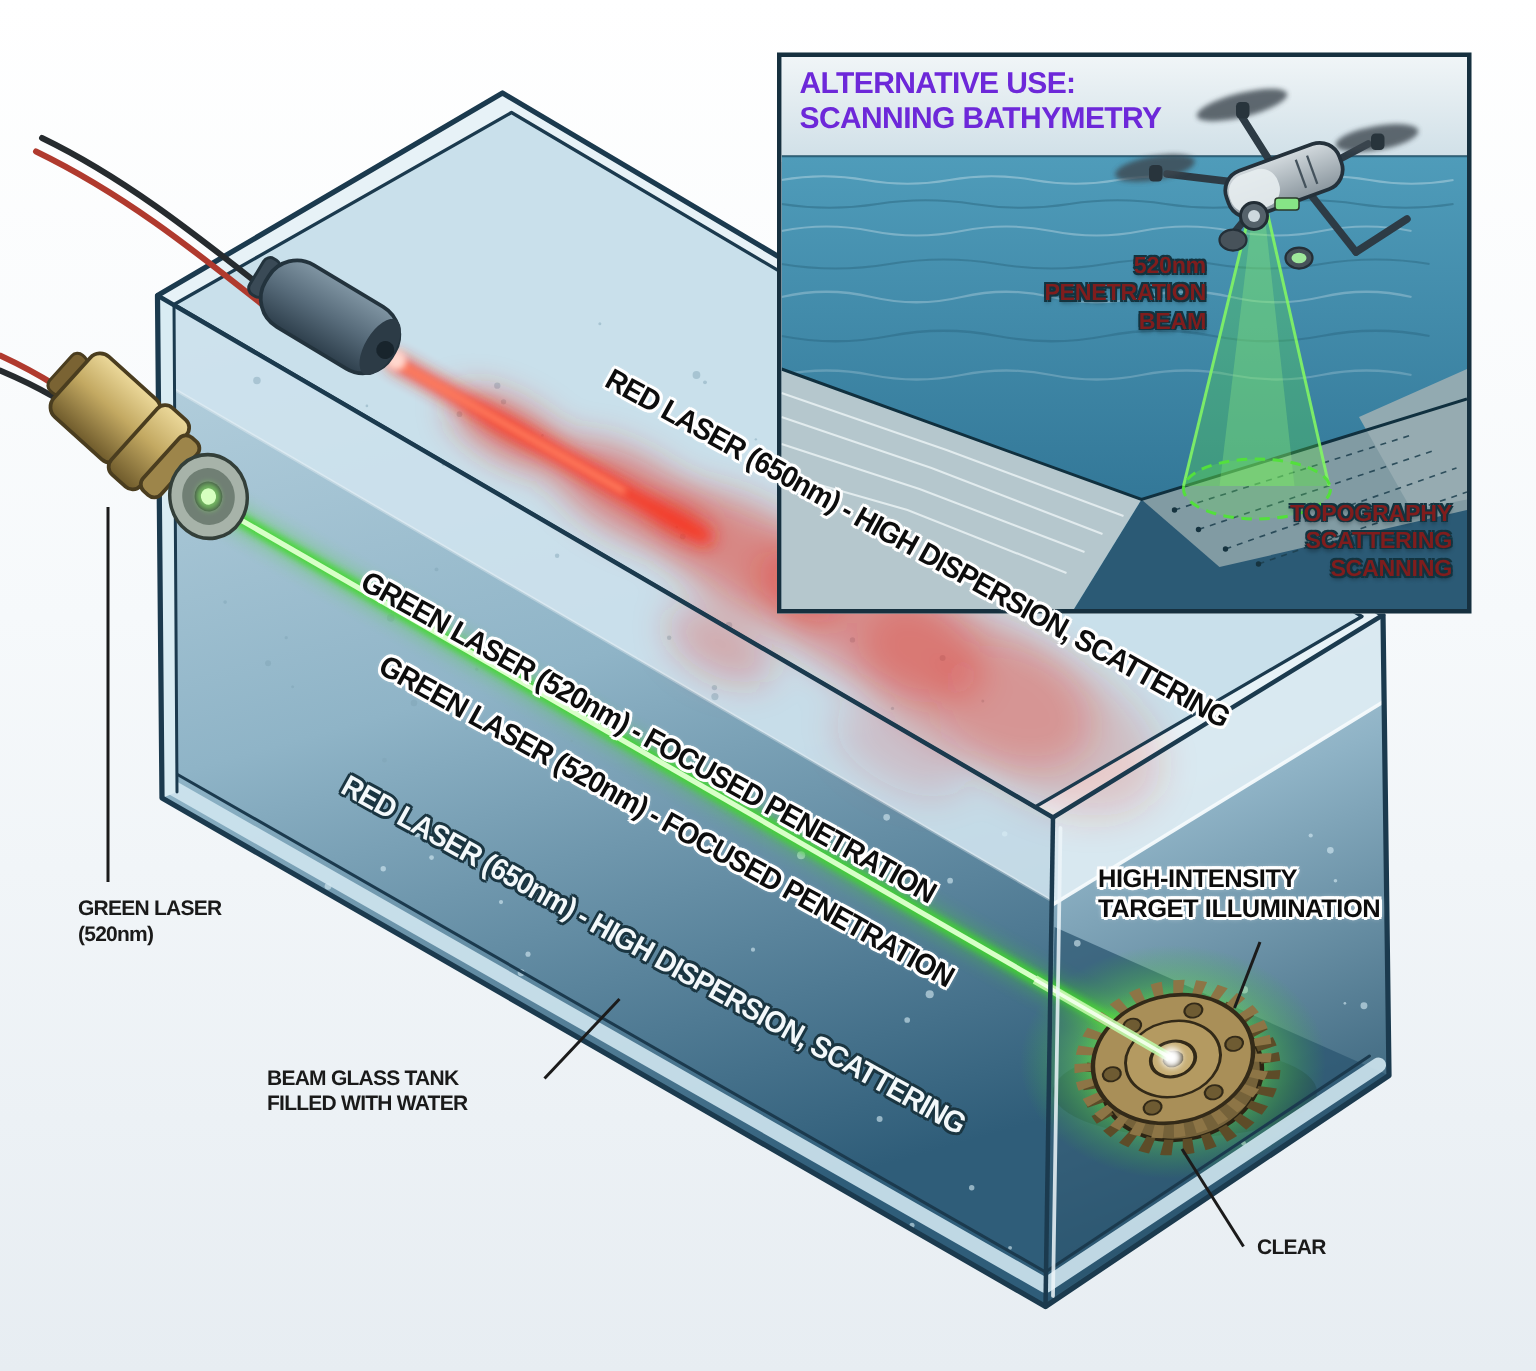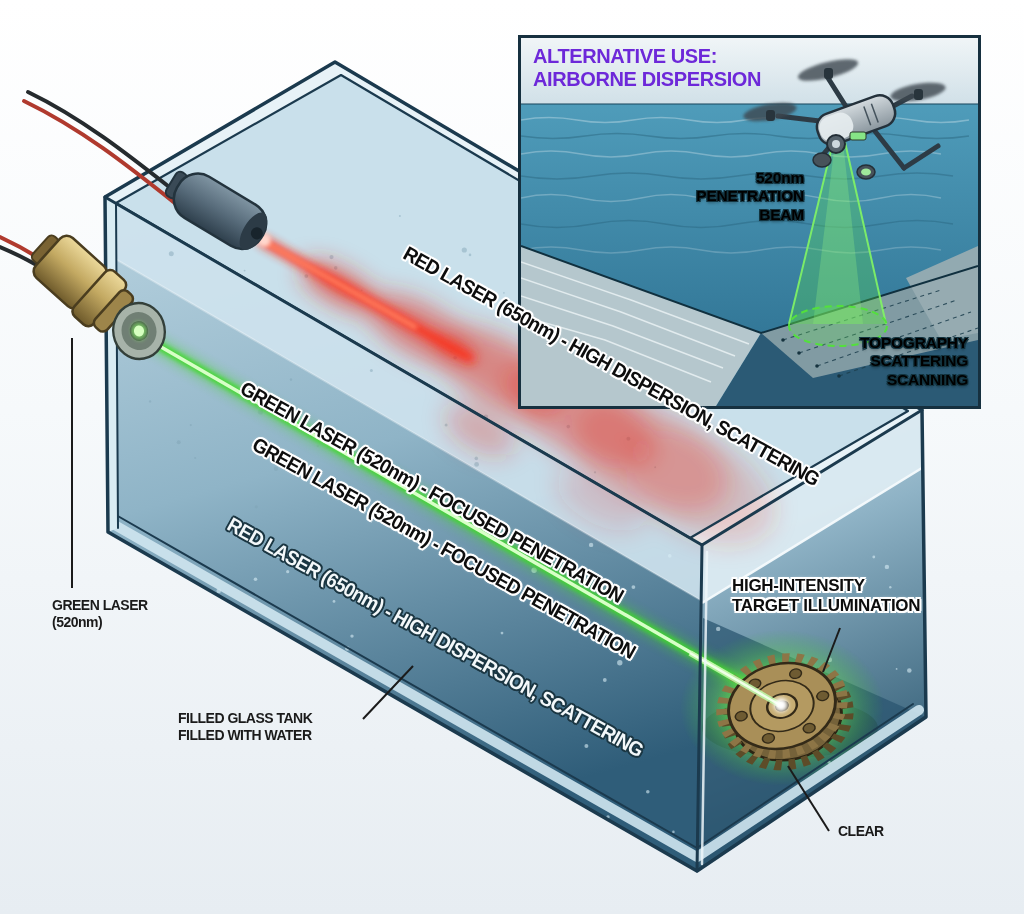--- a/index.html
+++ b/index.html
@@ -33,21 +33,21 @@
     position:absolute;left:518px;top:35px;width:457px;height:368px;z-index:5;
     border:3px solid #16303f;box-sizing:content-box;overflow:hidden;background:#e9f1f4;
   }
   #inset svg{position:absolute;left:0;top:0;}
   .inset-title{
     position:absolute;left:12px;top:7px;z-index:6;font-size:20px;font-weight:800;
     letter-spacing:-0.4px;line-height:1.16;color:#6d28d9;
   }
   .inset-title span{display:block;}
   .inset-label{
-    position:absolute;z-index:6;color:#000000;font-weight:700;font-size:15.5px;line-height:1.18;
+    position:absolute;z-index:6;color:#7f1d1d;font-weight:700;font-size:15.5px;line-height:1.18;
     text-align:right;letter-spacing:-0.2px;
     text-shadow:-1.2px -1.2px 0 #12333f,1.2px -1.2px 0 #12333f,-1.2px 1.2px 0 #12333f,1.2px 1.2px 0 #12333f,0 2px 3px rgba(0,0,0,.4);
   }
   .inset-label span{display:block;}
 </style>
 </head>
 <body>
 
 <div id="stage">
 
@@ -318,21 +318,21 @@
   </div>
   <div class="label beam-label outline-dark" style="left:234px;top:514px;transform:rotate(29deg) scaleX(0.95);">
     <span class="bl-name">RED LASER (650nm)</span><span class="bl-desc"> - HIGH DISPERSION, SCATTERING</span>
   </div>
 
   <div class="label side-label" style="left:52px;top:597px;">
     <span>GREEN LASER</span>
     <span>(520nm)</span>
   </div>
   <div class="label side-label" style="left:178px;top:710px;">
-    <span>FILLED GLASS TANK</span>
+    <span>BEAM GLASS TANK</span>
     <span>FILLED WITH WATER</span>
   </div>
   <div class="label center-label outline-white" style="left:732px;top:576px;width:204px;">
     <span>HIGH-INTENSITY</span>
     <span>TARGET ILLUMINATION</span>
   </div>
   <div class="label side-label" style="left:838px;top:823px;">
     <span>CLEAR</span>
   </div>
 
@@ -434,21 +434,21 @@
         <ellipse cx="10" cy="52" rx="9" ry="7" fill="#47525a" stroke="#242f37" stroke-width="1.5"></ellipse>
         <ellipse cx="10" cy="52" rx="5" ry="3.5" fill="#9fe89b"></ellipse>
         <circle cx="-20" cy="24" r="9" fill="#55626b" stroke="#222d35" stroke-width="2"></circle>
         <circle cx="-20" cy="24" r="4" fill="#cdd8de"></circle>
         <rect x="-6" y="12" width="16" height="8" rx="2" fill="#86e586" stroke="#2a3a2a" stroke-width="1"></rect>
       </g>
     </svg>
 
     <div class="inset-title">
       <span>ALTERNATIVE USE:</span>
-      <span>AIRBORNE DISPERSION</span>
+      <span>SCANNING BATHYMETRY</span>
     </div>
     <div class="inset-label" style="right:174px;top:131px;">
       <span>520nm</span>
       <span>PENETRATION</span>
       <span>BEAM</span>
     </div>
     <div class="inset-label" style="right:10px;top:296px;">
       <span>TOPOGRAPHY</span>
       <span>SCATTERING</span>
       <span>SCANNING</span>

